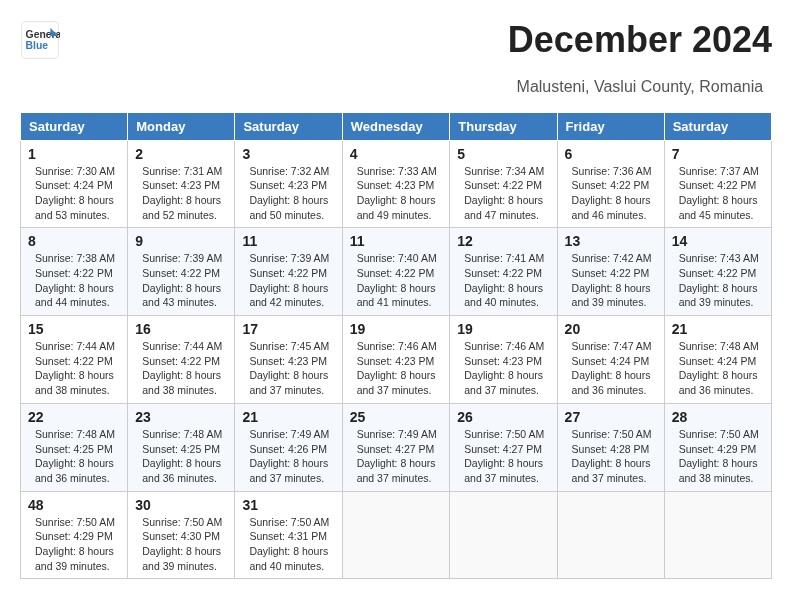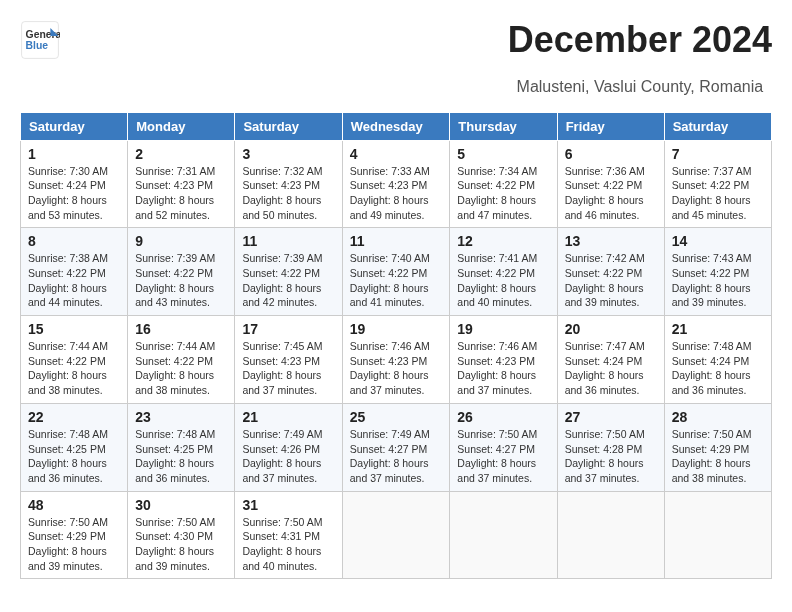--- a/index.html
+++ b/index.html
@@ -67,20 +67,21 @@
     .day-number {
       font-size: 14px;
       font-weight: bold;
       color: #222;
       margin-bottom: 2px;
     }
     .day-info {
       font-size: 10.5px;
       color: #333;
       line-height: 1.4;
+      margin-left: 7px;
     }
     .empty-cell {
       background: #f9f9f9 !important;
     }
   </style>
 </head>
 <body>
 
 <div class="header-section">
   <div class="logo">

